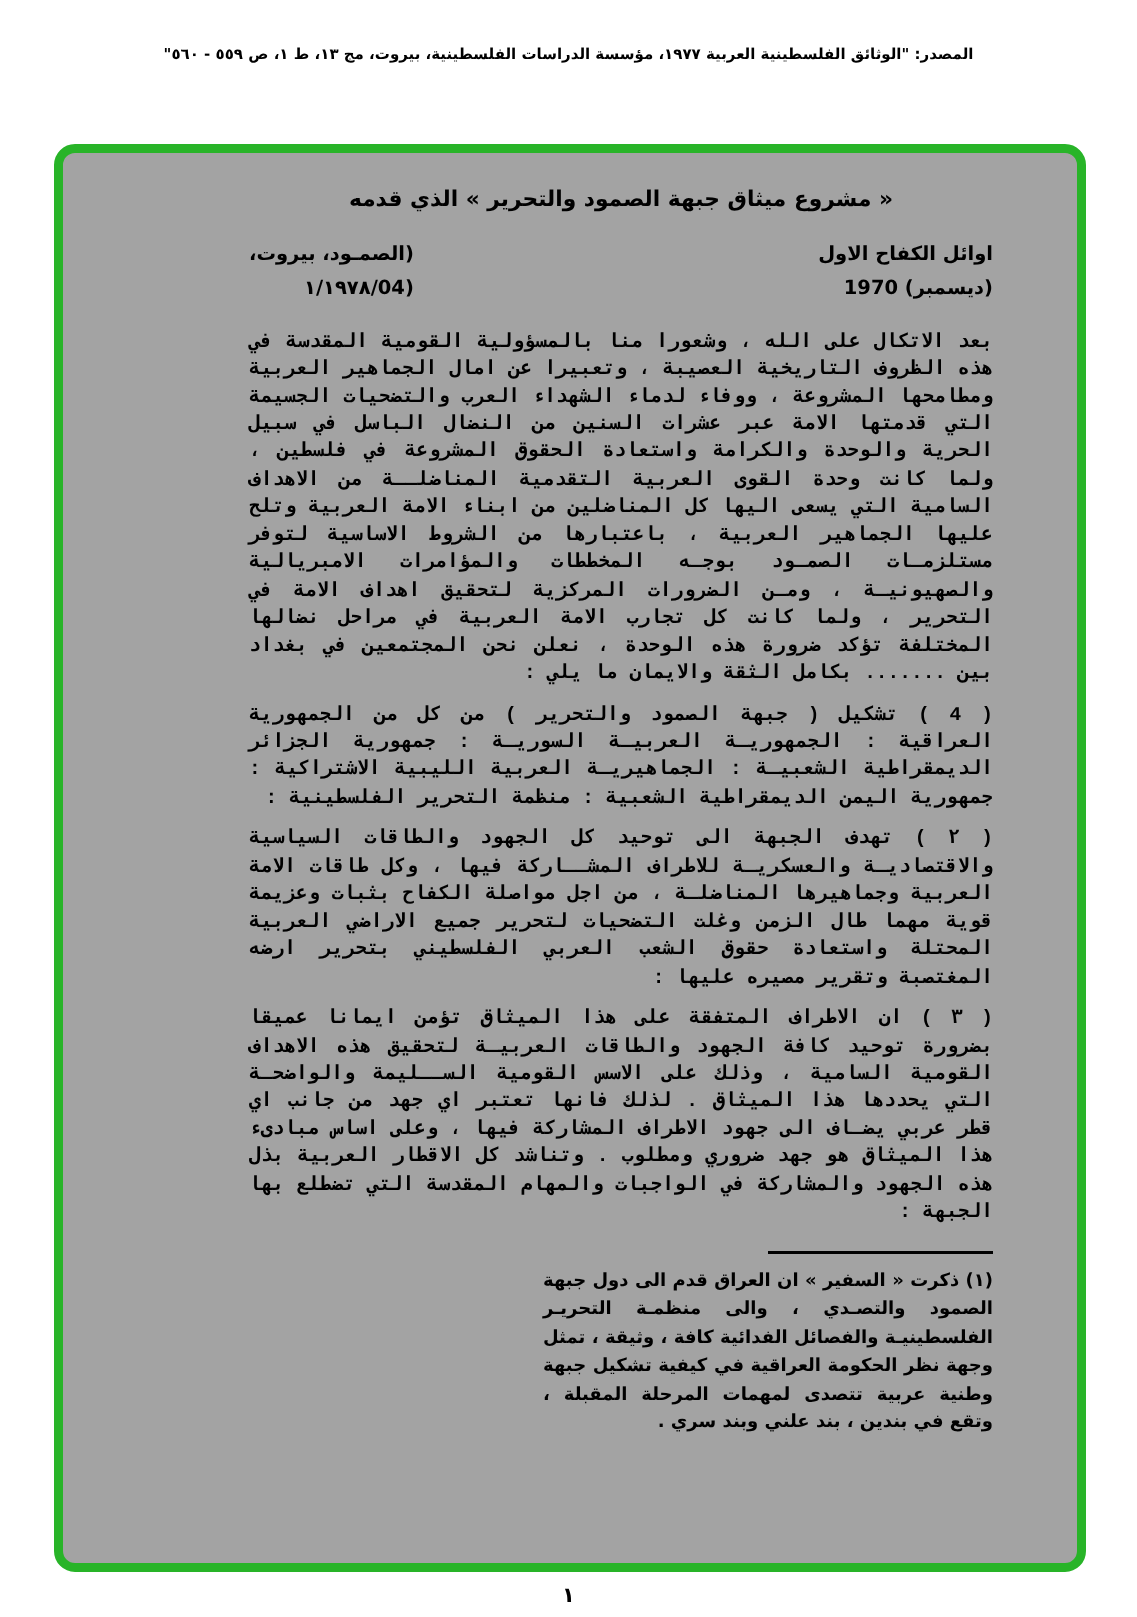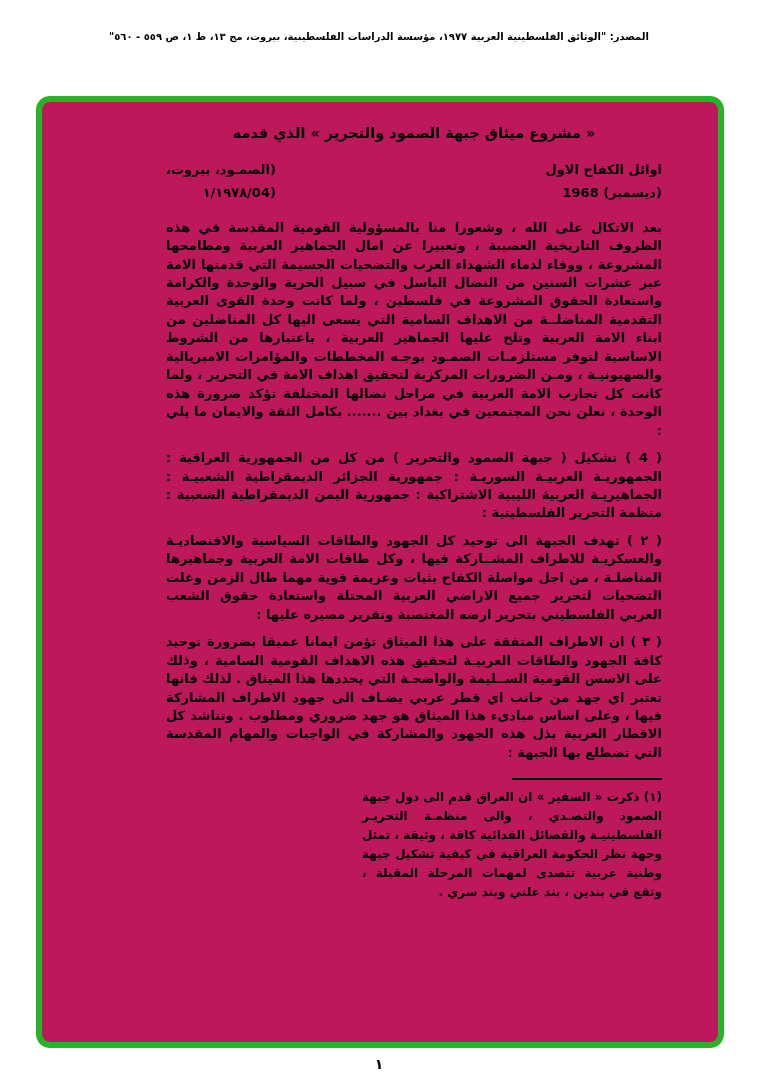--- a/index.html
+++ b/index.html
@@ -25,21 +25,21 @@
     font-size:10px; font-weight:bold; margin-top:9px;
     padding:0 40px;
   }
 
   .doc-frame {
     position:absolute;
     top:96px; left:36px;
     width:688px; height:952px;
     border:6px solid #28b428;
     border-radius:14px;
-    background:#be185d;
+    background:#a3a3a3;
     overflow:hidden;
   }
 
   .doc-content {
     position:absolute;
     top:20px; right:56px;
     width:496px;
   }
 
   .doc-title {
@@ -52,20 +52,21 @@
     display:flex; justify-content:space-between;
     font-size:13px; font-weight:bold; line-height:1.7;
   }
   .dateline .col { white-space:nowrap; }
 
   .doc-body p {
     font-size:13px; font-weight:bold;
     line-height:1.42;
     text-align:justify;
     margin-top:9px;
+    font-family:Liberation Mono, monospace;
   }
   .doc-body p.first { margin-top:15px; }
 
   .footnote-rule {
     width:150px; height:0;
     border-top:2px solid #000;
     margin:16px 0 8px auto; 
   }
   .footnote {
     width:300px;
@@ -91,21 +92,21 @@
 <div class="doc-frame">
   <div class="doc-content">
 
     <div class="doc-title">
       <div>« مشروع ميثاق جبهة الصمود والتحرير » الذي قدمه</div>
     </div>
 
     <div class="dateline">
       <div class="col">
         <div>اوائل الكفاح الاول</div>
-        <div>(ديسمبر) 1968</div>
+        <div>(ديسمبر) 1970</div>
       </div>
       <div class="col">
         <div>(الصمـود، بيروت،</div>
         <div>(04/١/١٩٧٨</div>
       </div>
     </div>
 
     <div class="doc-body">
       <p class="first">بعد الاتكال على الله ، وشعورا منا بالمسؤولية القومية المقدسة في هذه الظروف التاريخية العصيبة ، وتعبيرا عن امال الجماهير العربية ومطامحها المشروعة ، ووفاء لدماء الشهداء العرب والتضحيات الجسيمة التي قدمتها الامة عبر عشرات السنين من النضال الباسل في سبيل الحرية والوحدة والكرامة واستعادة الحقوق المشروعة في فلسطين ، ولما كانت وحدة القوى العربية التقدمية المناضلــة من الاهداف السامية التي يسعى اليها كل المناضلين من ابناء الامة العربية وتلح عليها الجماهير العربية ، باعتبارها من الشروط الاساسية لتوفر مستلزمـات الصمـود بوجـه المخططات والمؤامرات الامبريالية والصهيونيـة ، ومـن الضرورات المركزية لتحقيق اهداف الامة في التحرير ، ولما كانت كل تجارب الامة العربية في مراحل نضالها المختلفة تؤكد ضرورة هذه الوحدة ، نعلن نحن المجتمعين في بغداد بين ....... بكامل الثقة والايمان ما يلي :</p>
       <p>( 4 ) تشكيل ( جبهة الصمود والتحرير ) من كل من الجمهورية العراقية : الجمهوريـة العربيـة السوريـة : جمهورية الجزائر الديمقراطية الشعبيـة : الجماهيريـة العربية الليبية الاشتراكية : جمهورية اليمن الديمقراطية الشعبية : منظمة التحرير الفلسطينية :</p>

